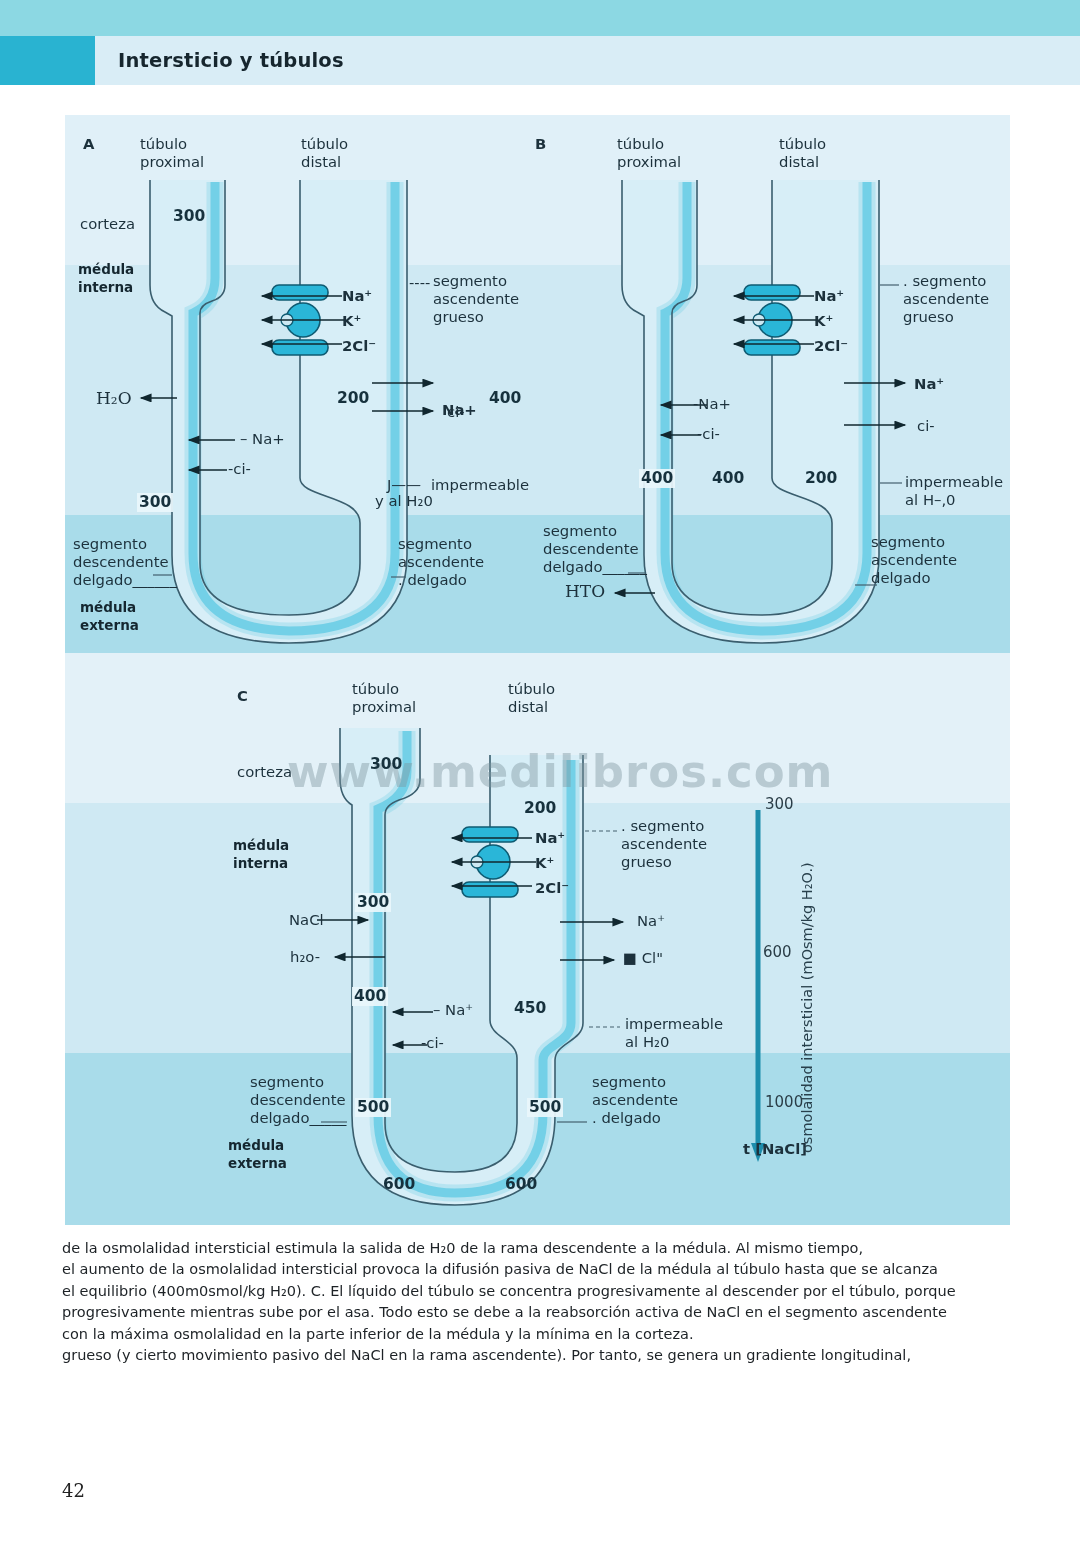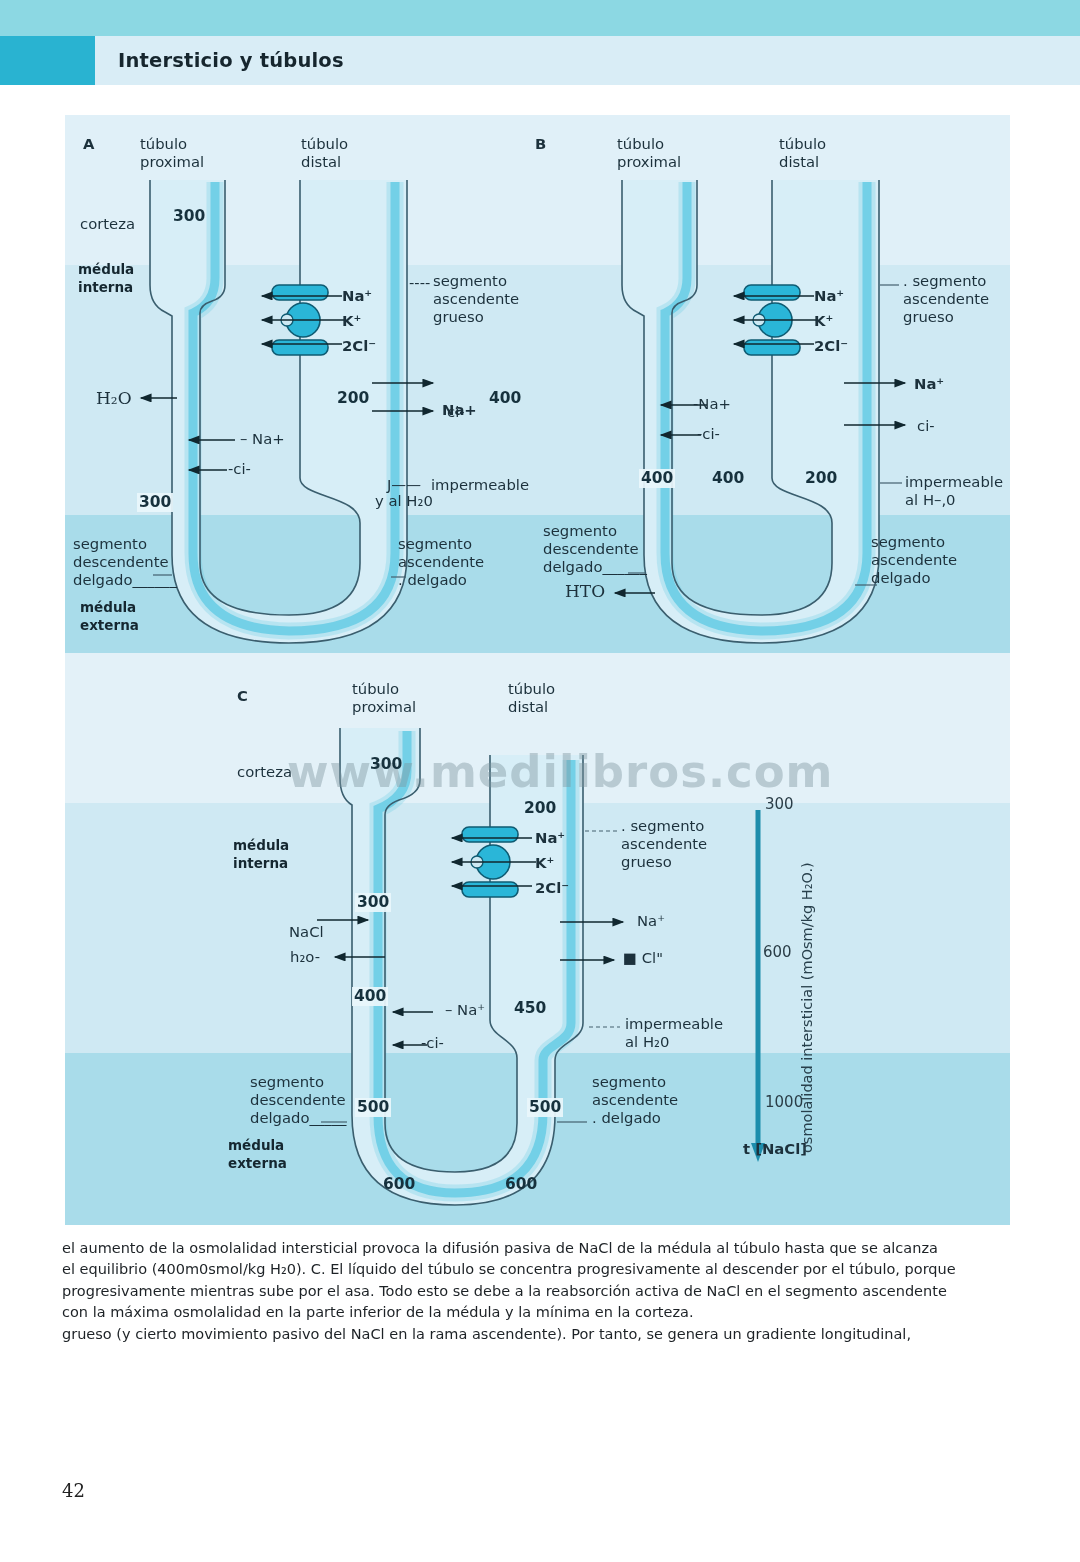--- a/index.html
+++ b/index.html
@@ -216,28 +216,28 @@
         <div class="fl num" style="left: 459px; top: 684px;">200</div>
         <div class="fl sm" style="left: 168px; top: 722px;">médula
 interna</div>
         <div class="fl b" style="left: 470px; top: 714px;">Na⁺</div>
         <div class="fl b" style="left: 470px; top: 739px;">K⁺</div>
         <div class="fl b" style="left: 470px; top: 764px;">2Cl⁻</div>
         <div class="fl" style="left: 556px; top: 702px;">. segmento
 ascendente
 grueso</div>
         <div class="fl ax" style="left: 700px; top: 680px;">300</div>
-        <div class="fl" style="left: 224px; top: 796px; margin-top: 12px;">NaCl</div>
+        <div class="fl" style="left: 224px; top: 796px;">NaCl</div>
         <div class="fl num numbox" style="left: 290px; top: 778px;">300</div>
         <div class="fl" style="left: 572px; top: 797px;">Na⁺</div>
         <div class="fl" style="left: 225px; top: 833px;">h₂o-</div>
         <div class="fl" style="left: 558px; top: 834px;">■ Cl"</div>
         <div class="fl ax" style="left: 698px; top: 828px;">600</div>
         <div class="fl num numbox" style="left: 287px; top: 872px;">400</div>
-        <div class="fl" style="left: 380px; top: 886px; text-align: center;">– Na⁺</div>
+        <div class="fl" style="left: 368px; top: 886px; text-align: center;">– Na⁺</div>
         <div class="fl" style="left: 356px; top: 919px;">-ci-</div>
         <div class="fl num" style="left: 449px; top: 884px;">450</div>
         <div class="fl" style="left: 560px; top: 900px;">impermeable
 al H₂0</div>
         <div class="fl" style="left: 185px; top: 958px;">segmento
 descendente
 delgado_____</div>
         <div class="fl num numbox" style="left: 290px; top: 983px;">500</div>
         <div class="fl num numbox" style="left: 462px; top: 983px;">500</div>
         <div class="fl" style="left: 527px; top: 958px;">segmento
@@ -247,20 +247,21 @@
         <div class="fl sm" style="left: 163px; top: 1022px;">médula
 externa</div>
         <div class="fl num" style="left: 318px; top: 1060px;">600</div>
         <div class="fl num" style="left: 440px; top: 1060px;">600</div>
         <div class="fl b" style="left: 678px; top: 1025px;">t [NaCl]</div>
         <div class="fl rot" style="left: 734px; top: 1038px;">osmolalidad intersticial (mOsm/kg H₂O.)</div>
       </div>
   </div>
 
   <div class="caption" id="caption">
+      <div>de la osmolalidad intersticial estimula la salida de H₂0 de la rama descendente a la médula. Al mismo tiempo,</div>
       <div>el aumento de la osmolalidad intersticial provoca la difusión pasiva de NaCl de la médula al túbulo hasta que se alcanza</div>
       <div>el equilibrio (400m0smol/kg H₂0). C. El líquido del túbulo se concentra progresivamente al descender por el túbulo, porque</div>
       <div>progresivamente mientras sube por el asa. Todo esto se debe a la reabsorción activa de NaCl en el segmento ascendente</div>
       <div>con la máxima osmolalidad en la parte inferior de la médula y la mínima en la corteza.</div>
       <div>grueso (y cierto movimiento pasivo del NaCl en la rama ascendente). Por tanto, se genera un gradiente longitudinal,</div>
     </div>
 
   <div class="pagenum">42</div>
 </div>
 

